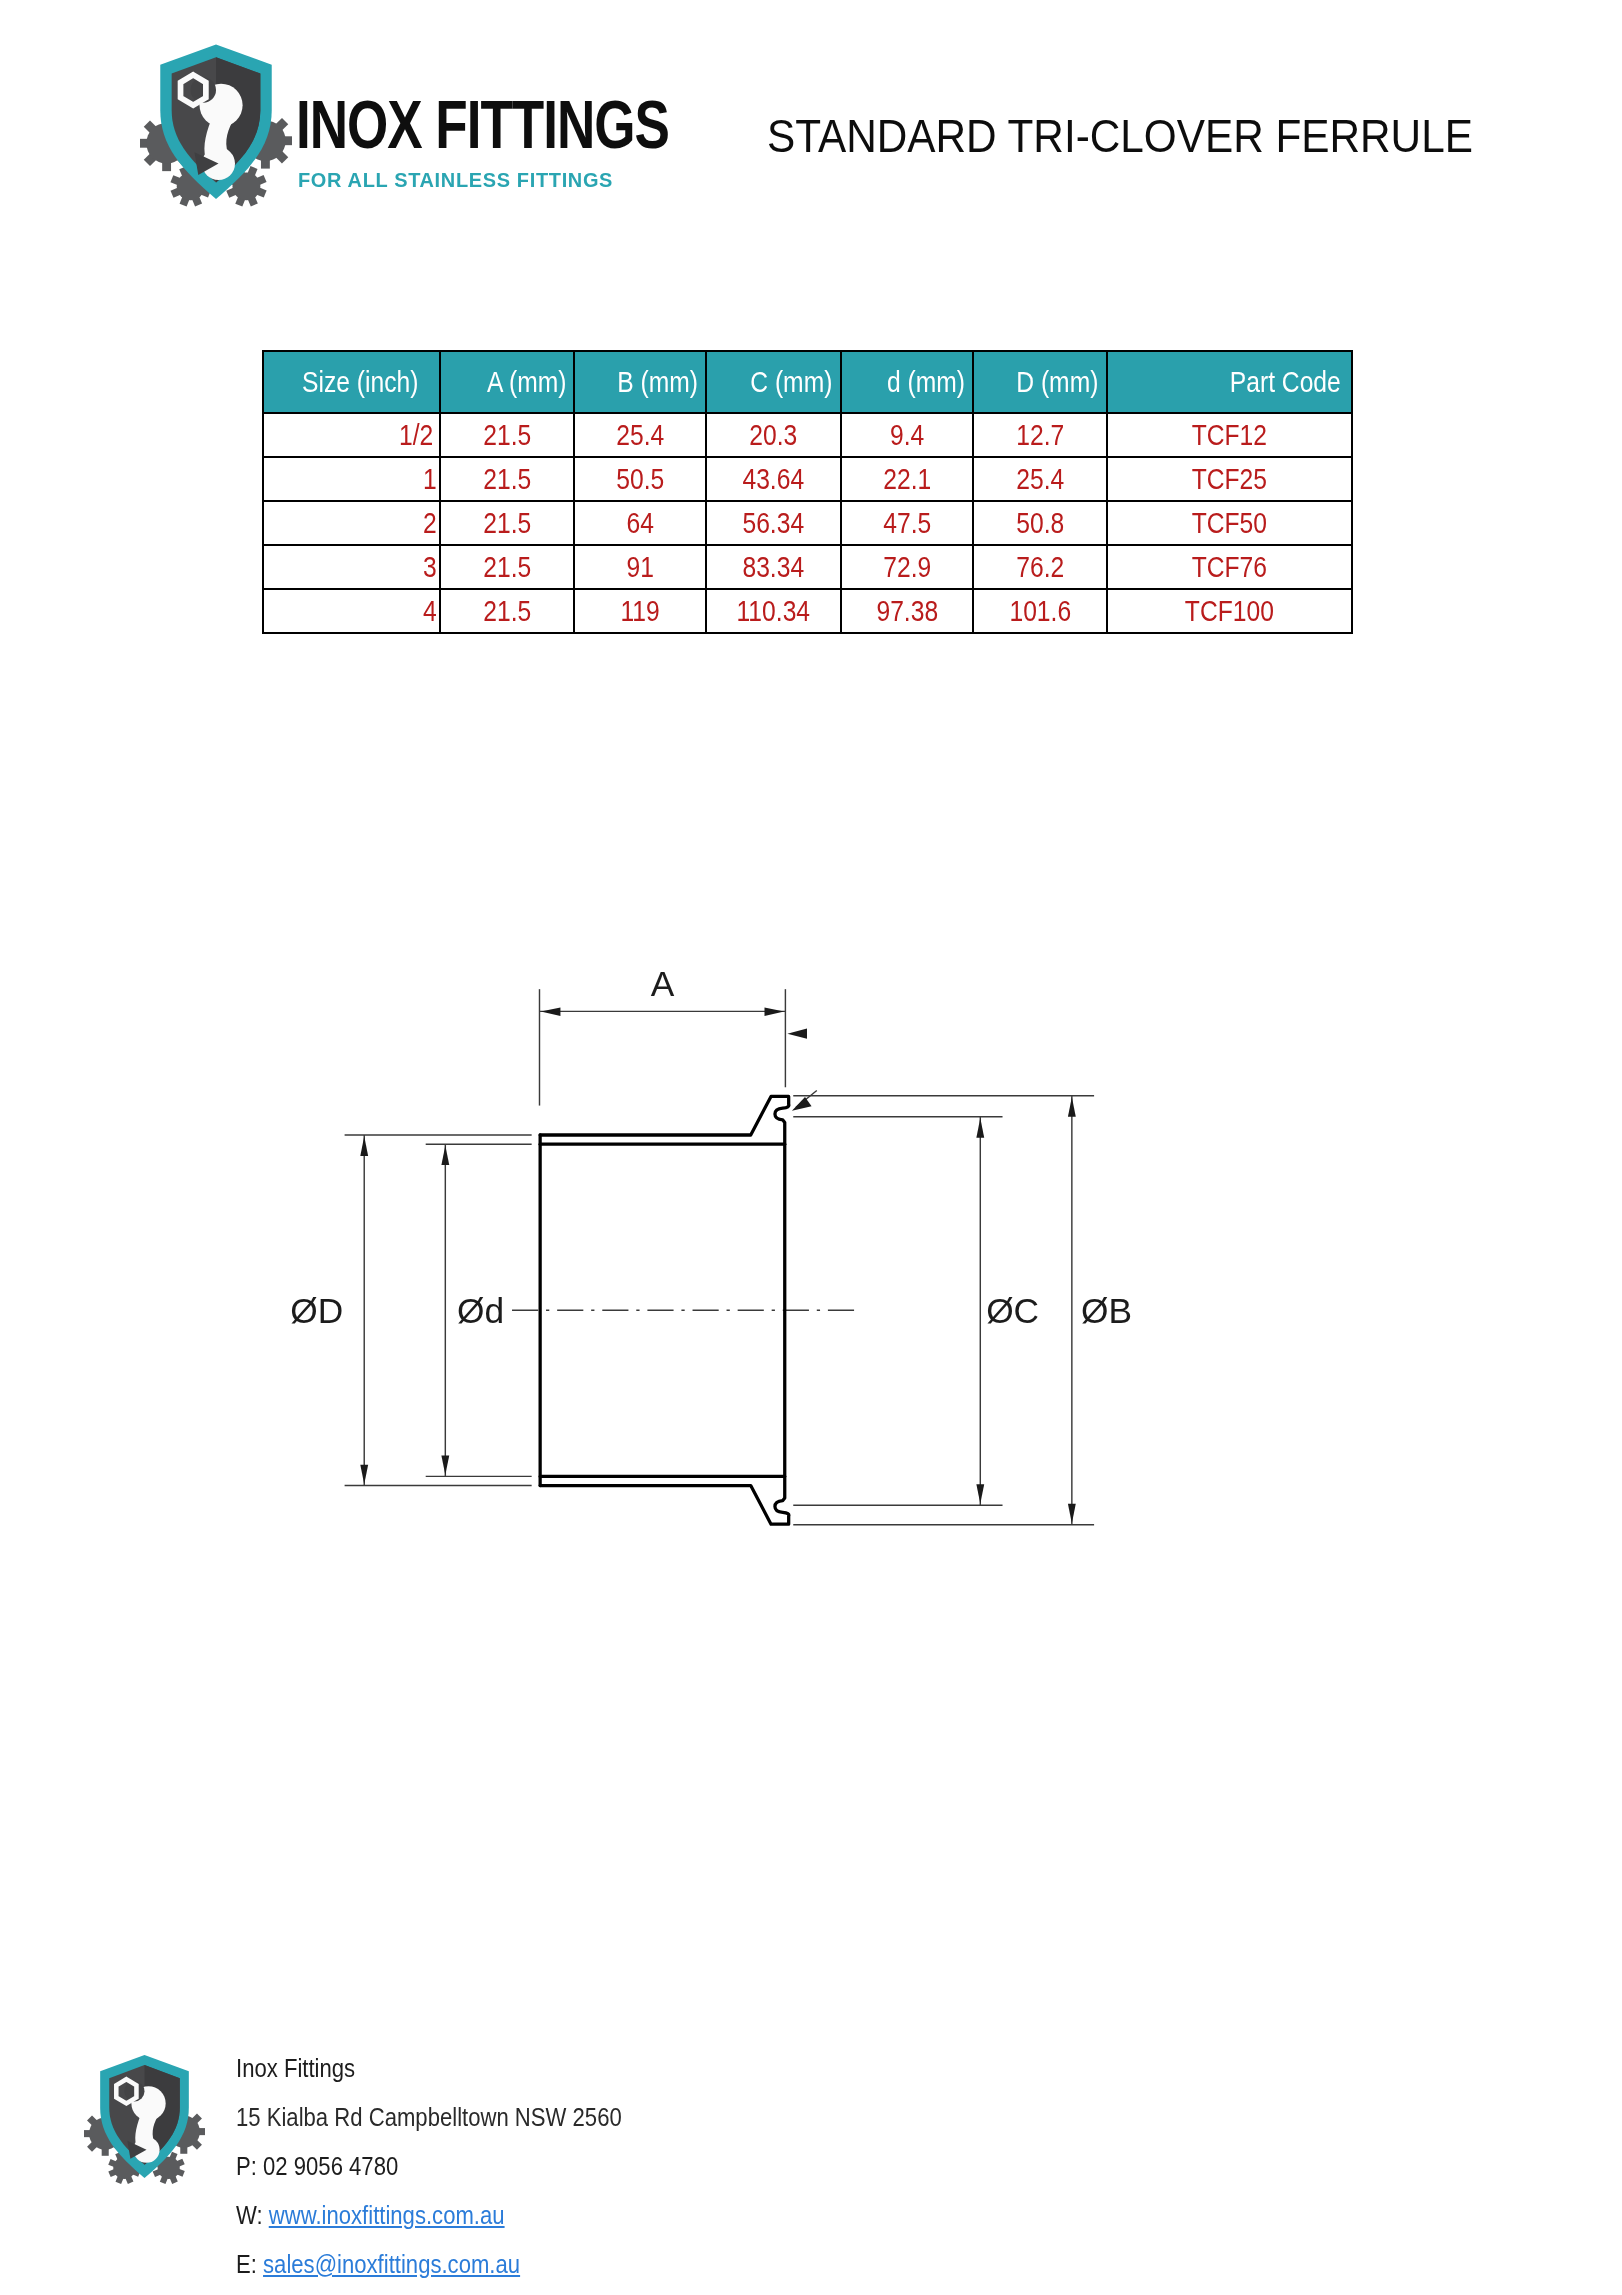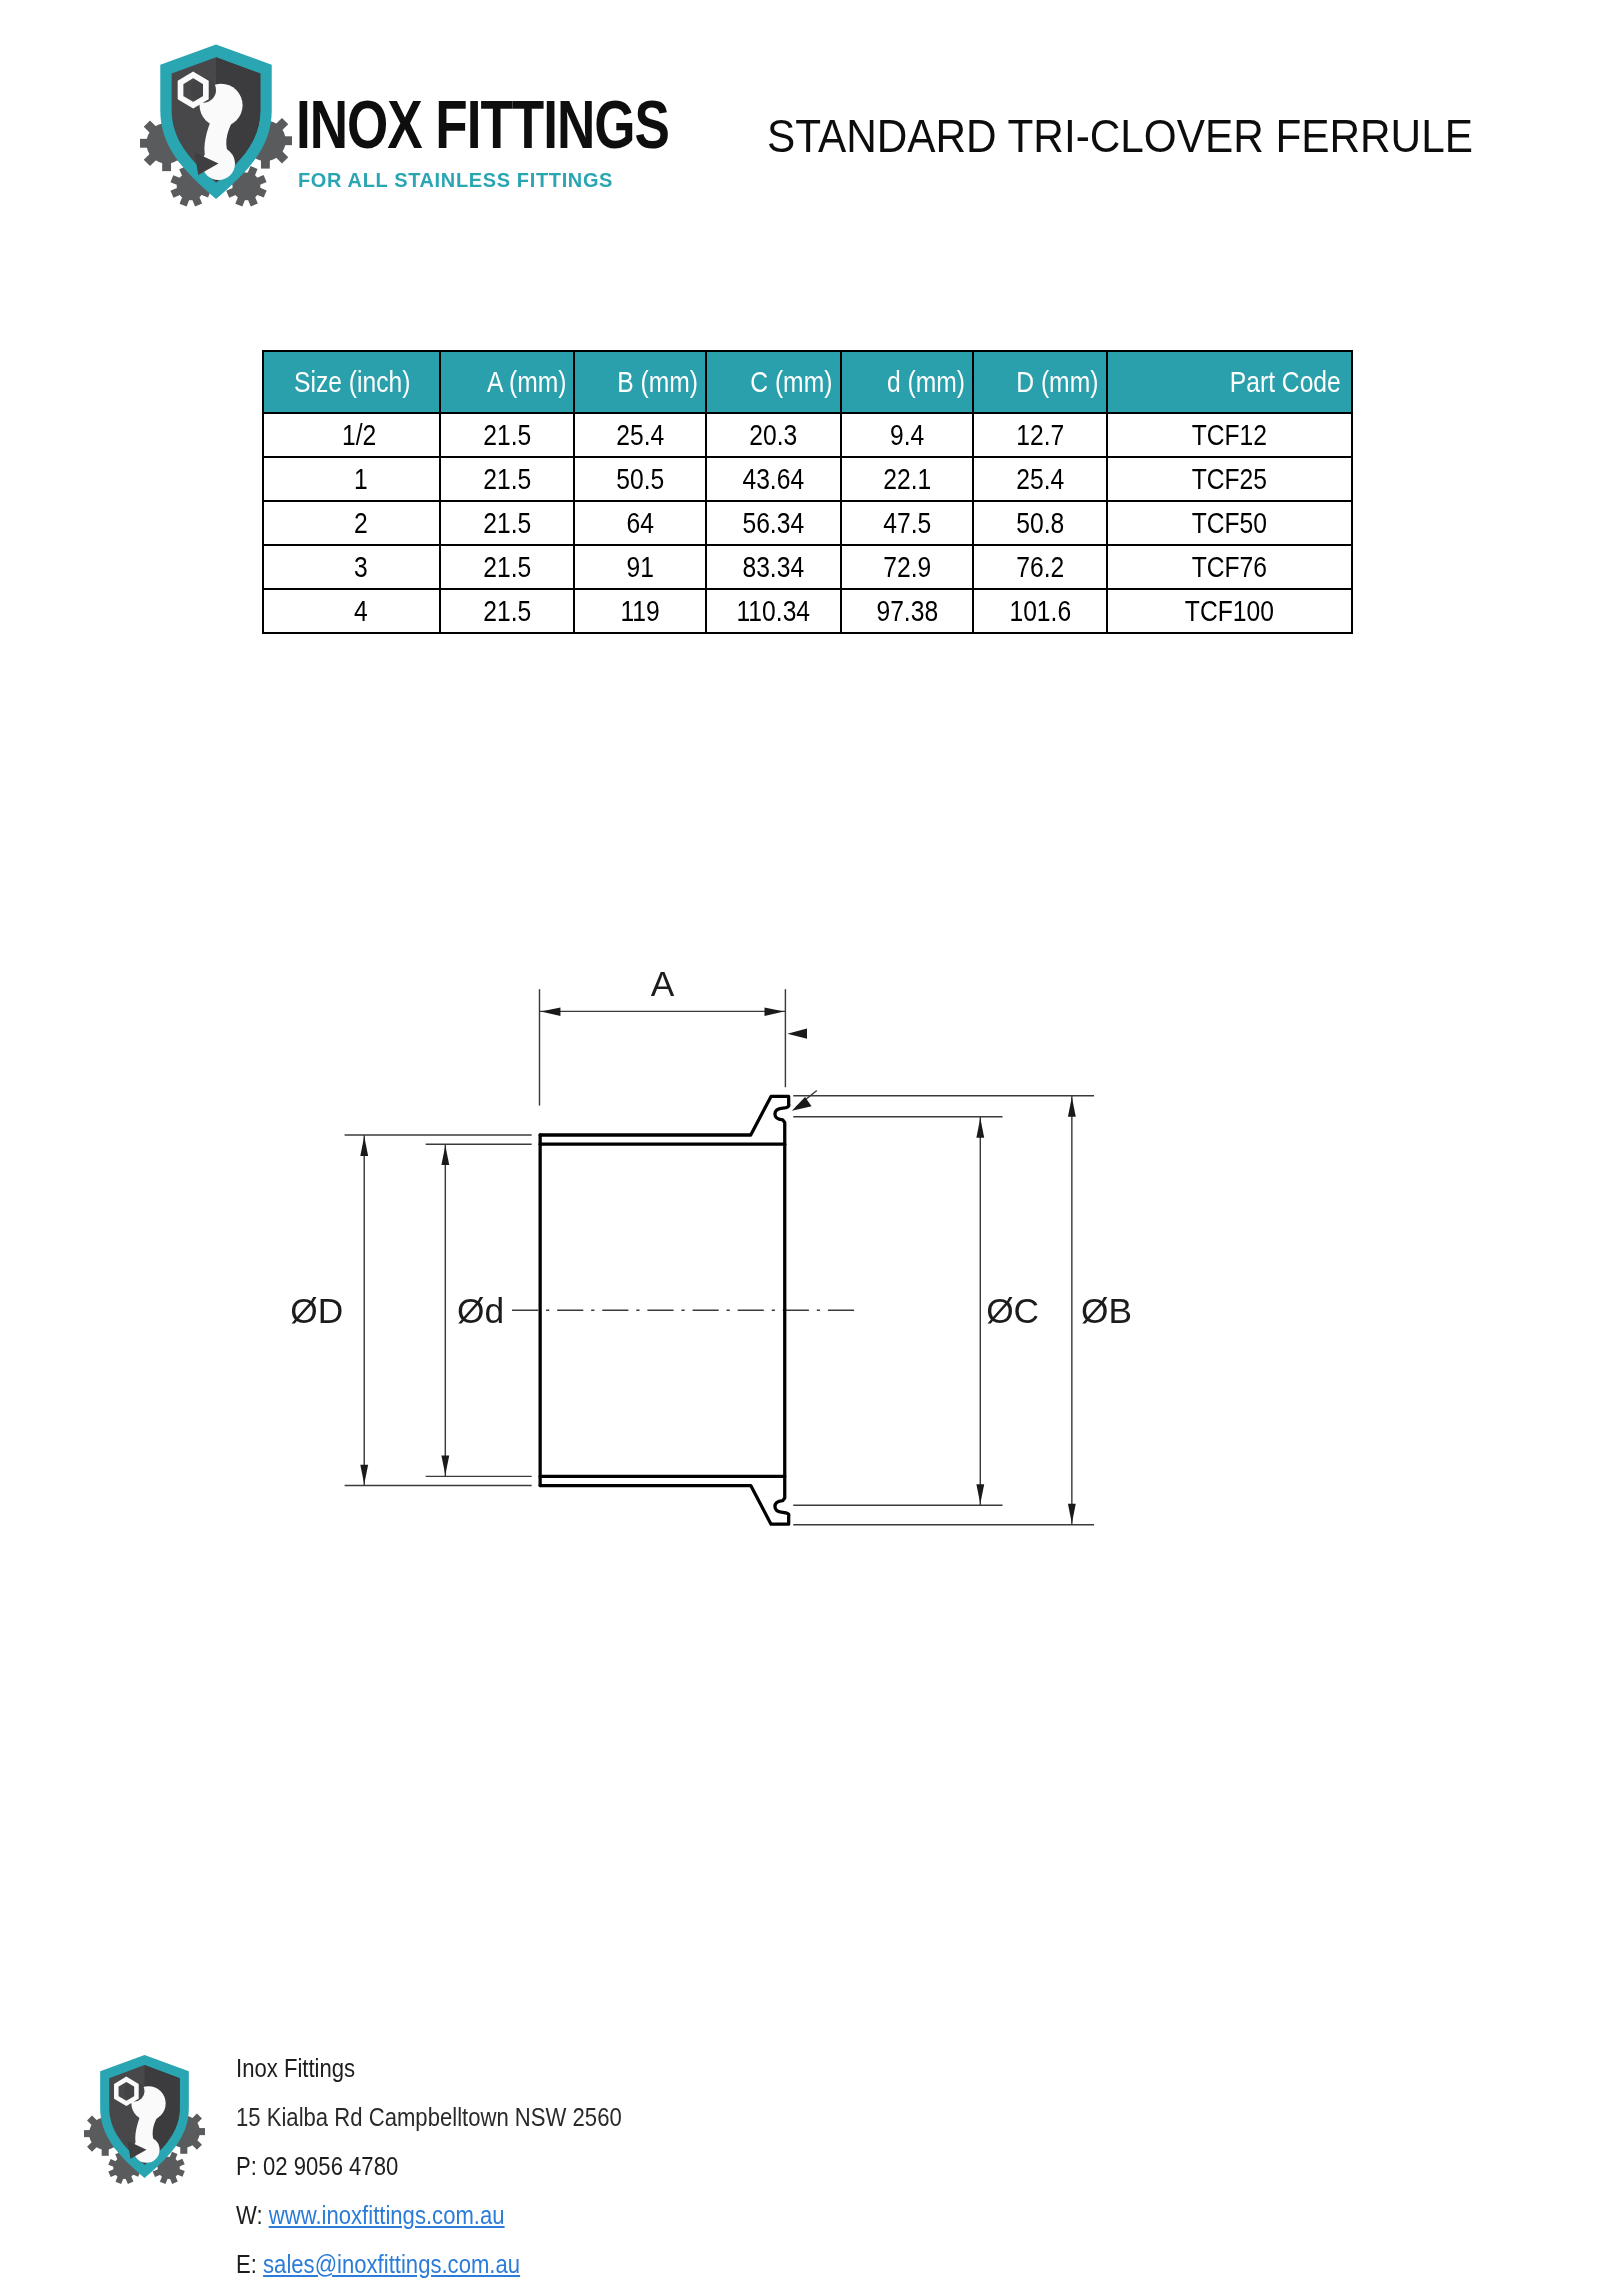--- a/index.html
+++ b/index.html
@@ -16,22 +16,22 @@
          transform:scaleX(.78);transform-origin:0 0;letter-spacing:-1.3px;white-space:nowrap;}
   .tagline{left:298px;top:168px;font-size:21px;font-weight:bold;letter-spacing:0.7px;
            transform:scaleX(.95);transform-origin:0 0;white-space:nowrap;}
   .doc-title{left:767px;top:111px;font-size:47px;font-weight:500;color:#0d0d0d;line-height:1.05;
              transform:scaleX(.9);transform-origin:0 0;white-space:nowrap;}
   
   .spec-table-wrap{left:262px;top:350px;}
   table.spec{border-collapse:collapse;table-layout:fixed;width:1090px;background:#fff;}
   table.spec th,table.spec td{border:2px solid #000;padding:0;font-weight:normal;overflow:hidden;}
   table.spec th{height:60px;color:#fff;font-size:29px;text-align:right;}
-  table.spec td{height:42px;font-size:29px;color:#000000;text-align:center;}
-  table.spec th.col-size,table.spec td.col-size{text-align:center;padding-left:22px;}
+  table.spec td{height:42px;font-size:29px;color:#b91c1c;text-align:center;}
+  table.spec th.col-size,table.spec td.col-size{text-align:right;padding-left:22px;}
   
   .diagram-svg text{font-family:"Liberation Sans",sans-serif;font-size:54px;fill:#1c1c1c;}
   .thin{stroke:#3a3a3a;stroke-width:2.2;fill:none;}
   .thick{stroke:#000;stroke-width:5;fill:none;stroke-linejoin:round;stroke-linecap:round;}
   .arr{fill:#1a1a1a;stroke:none;}
   
   .footer-text{left:236px;top:2044px;font-size:26px;line-height:49px;color:#1c1c1c;}
   .footer-line{height:49px;white-space:nowrap;}
   .flink{text-decoration:underline;}
 </style>

